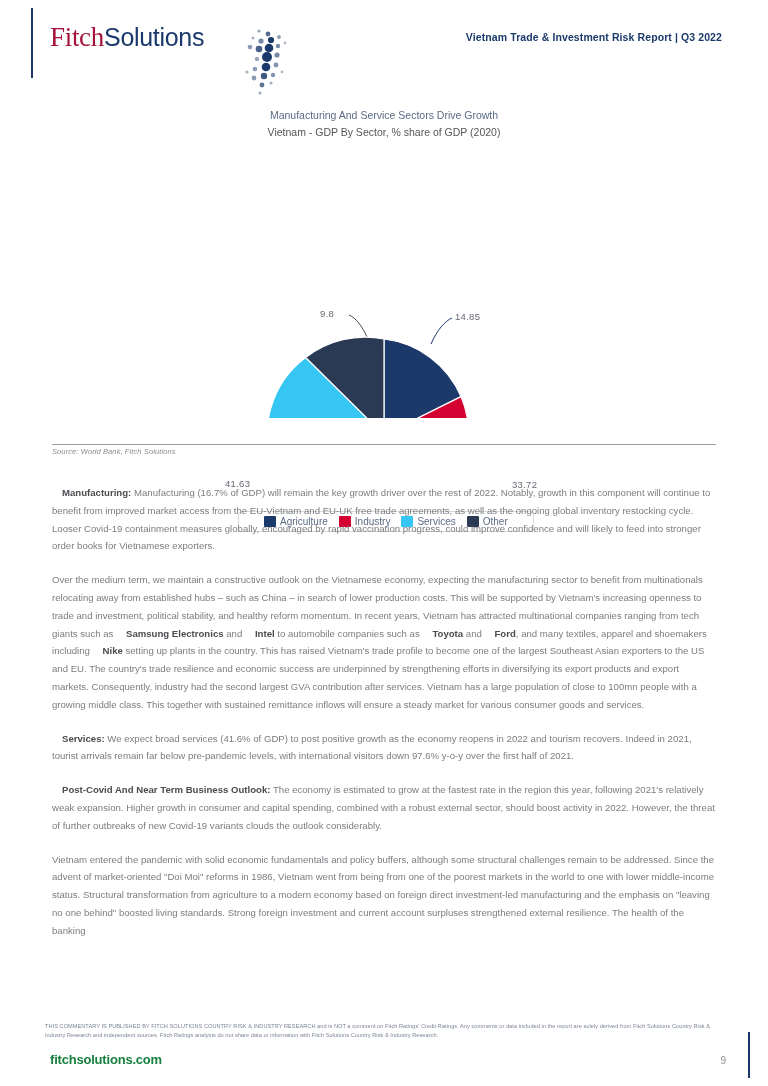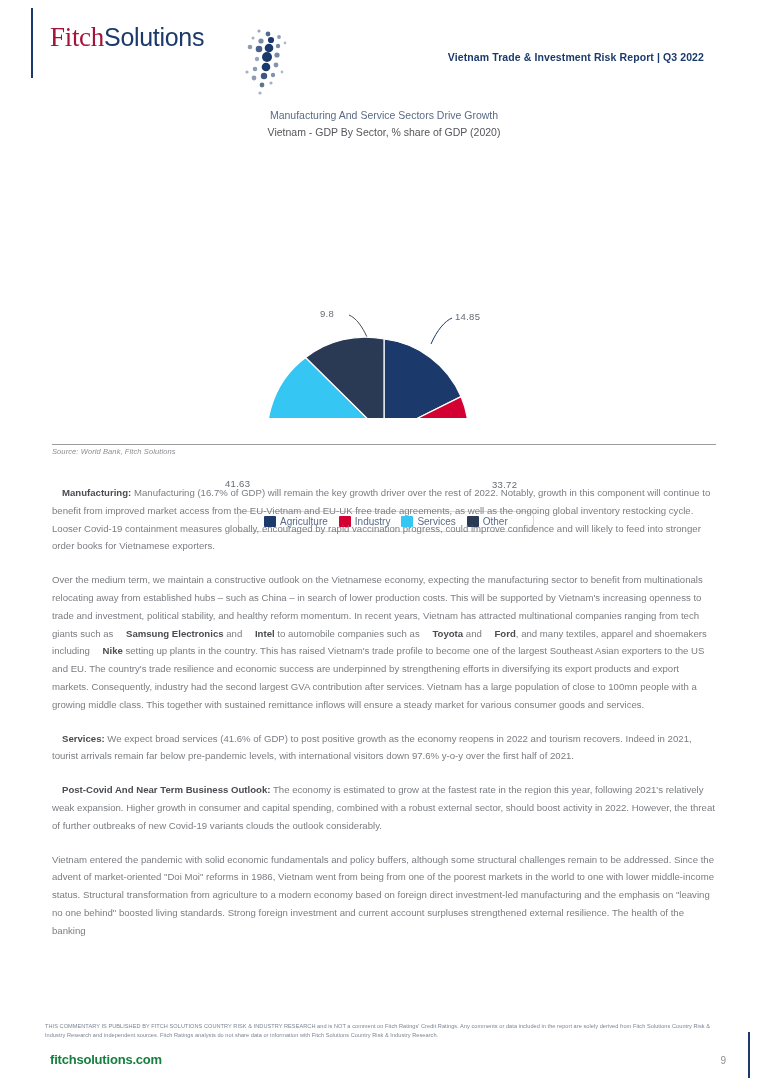--- a/index.html
+++ b/index.html
@@ -25,41 +25,40 @@
 
   
   .header { position:absolute; left:0; top:0; width:768px; height:92px;padding-left:37px; }
   .logo { position:absolute; left:50px; top:22px; height:42px; }
   .logo-word { font-family:"Liberation Serif", serif; font-size:27px; letter-spacing:-0.3px; white-space:nowrap; }
   .logo-fitch { color:#a5123c; font-weight:400; }
   .logo-solutions { color:#1b3a6b; font-family:"Liberation Sans", sans-serif; font-size:25px; font-weight:400; }
   .logo-dots { position:absolute; left:176px; top:6px; width:62px; height:68px; }
 
   .header-title {
-    position:absolute; right:64px; top:31px;
+    position:absolute; right:46px; top:31px;
     font-size:10.5px; font-weight:bold; color:#1b3a6b;
     letter-spacing:0.1px;
-    margin-top:20px;
   }
 
   
   .chart-block { position:absolute; left:0; top:108px; width:768px; }
   .chart-title {
     text-align:center; font-size:10.5px; color:#5b6b86; line-height:15px;
   }
   .chart-subtitle {
     text-align:center; font-size:10.5px; color:#55565a; line-height:15px;
     margin-top:2px;
   }
   .pie-area { position:relative; width:768px; height:270px; margin-top:8px; }
   .pie-svg { position:absolute; left:0; top:0; }
   .dlabel { position:absolute; font-size:9.5px; color:#666a72; letter-spacing:.3px; }
   .dl-other  { left:320px; top:160px; }
   .dl-agri   { left:455px; top:163px; }
-  .dl-ind    { left:492px; top:331px; }
+  .dl-ind    { left:512px; top:331px; }
   .dl-serv   { left:225px; top:330px; }
 
   .legend {
     position:absolute; left:238px; top:403px;
     border:1px solid #d7d9dc; border-radius:4px;
     padding:4px 25px; display:flex; align-items:center; gap:11px;
     background:#fff;
   }
   .legend-item { display:flex; align-items:center; gap:4px; }
   .legend-swatch { width:12px; height:11px; border-radius:1px; display:block; }

